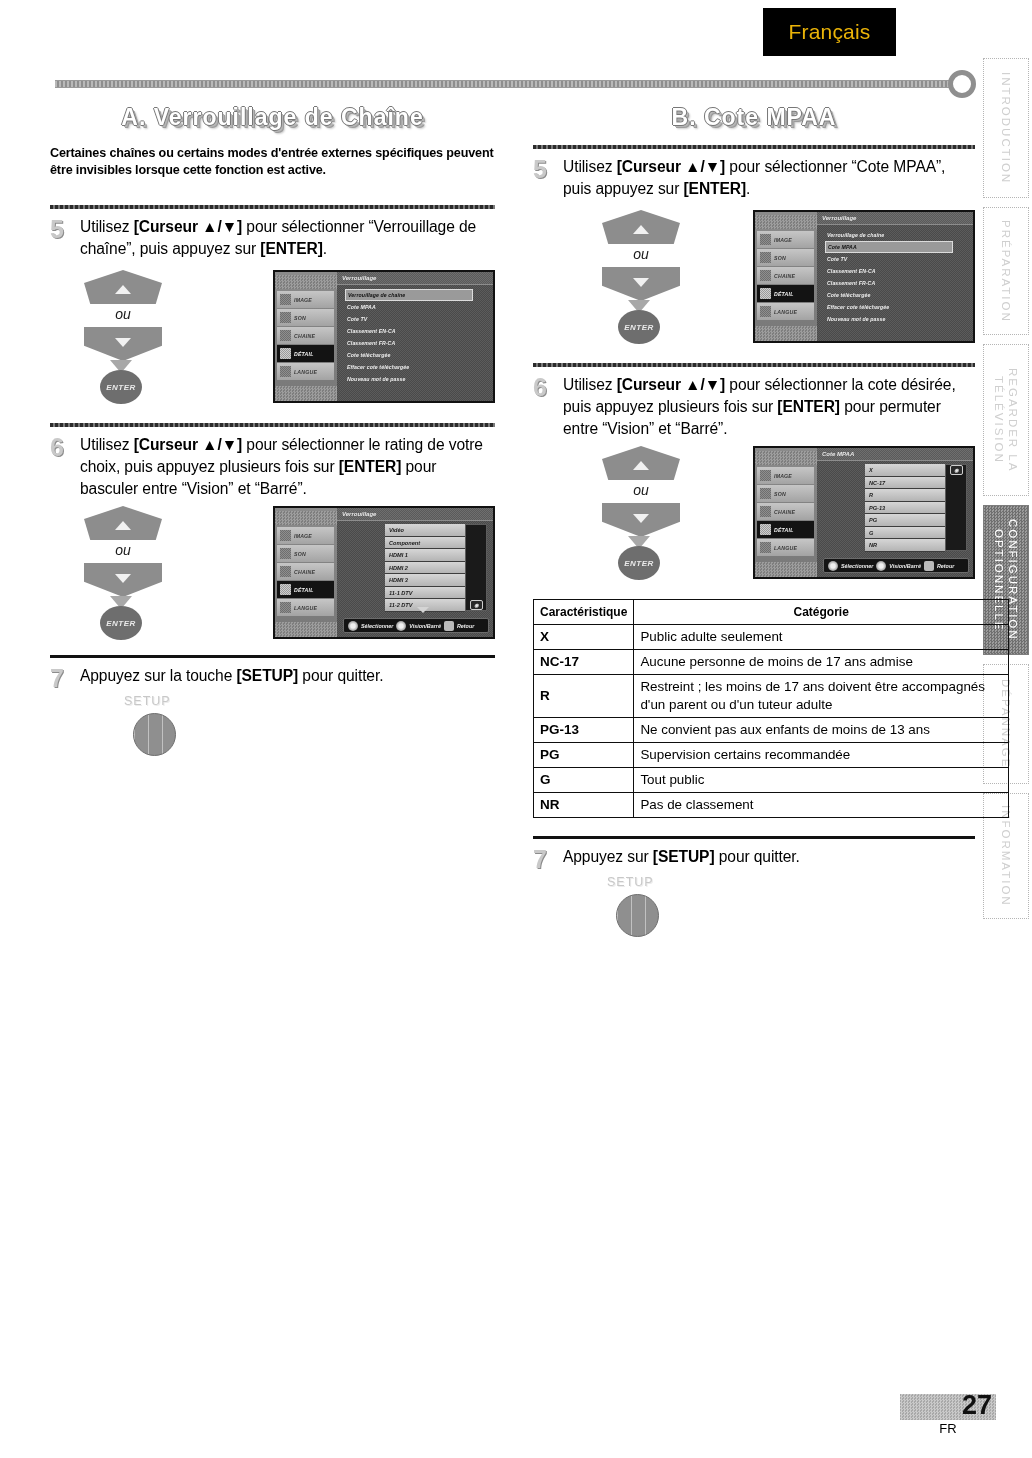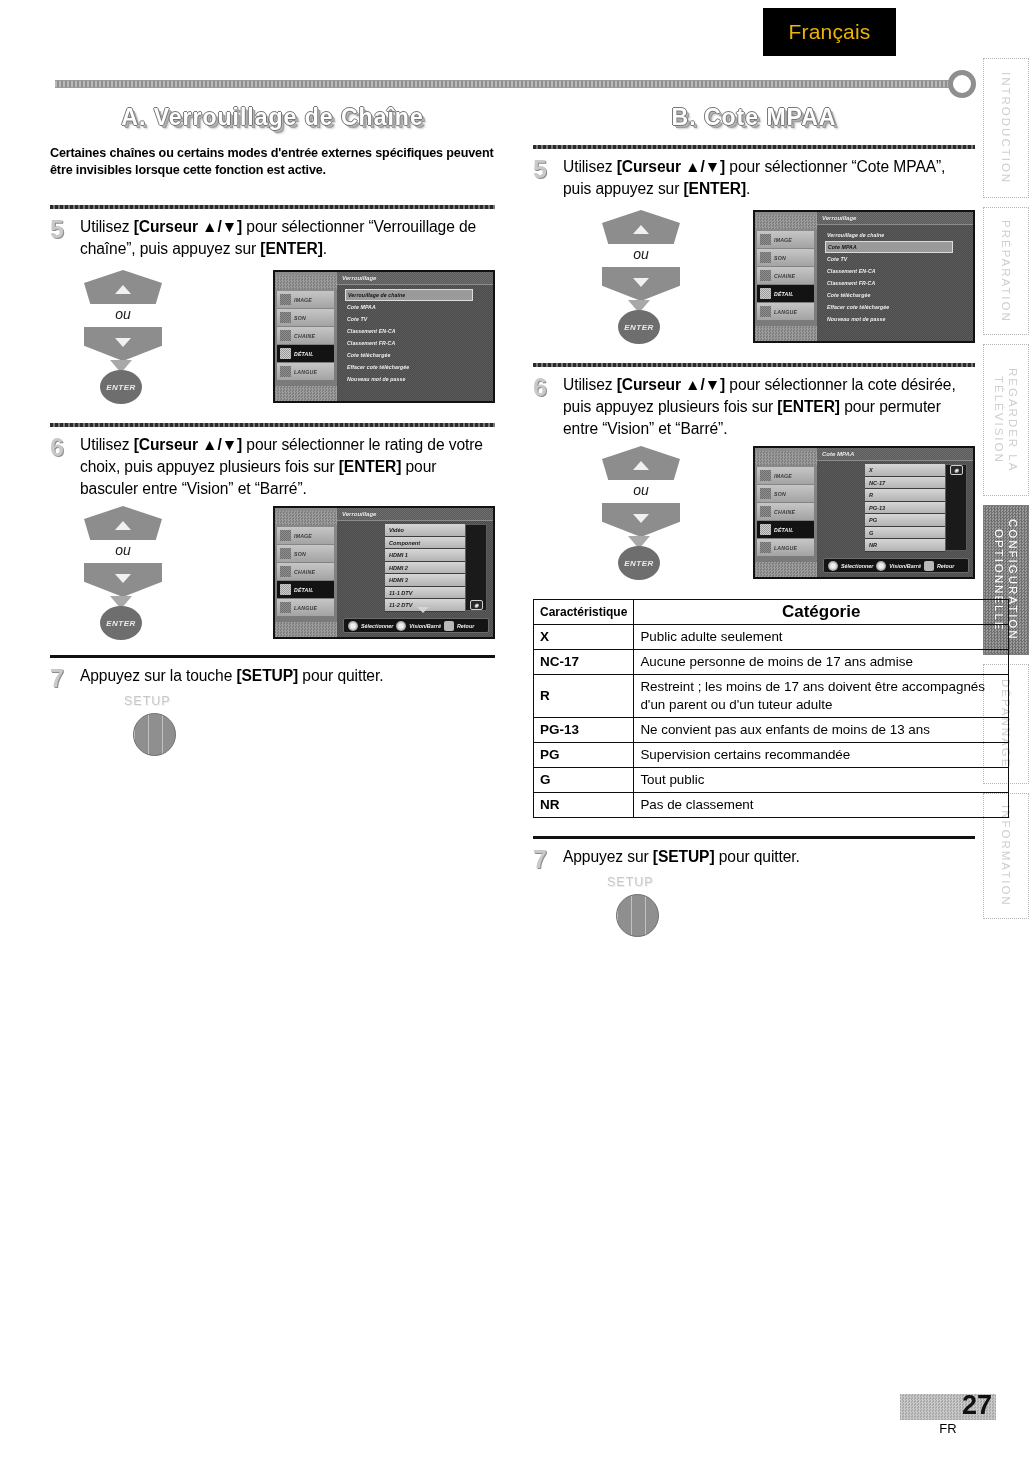--- a/index.html
+++ b/index.html
@@ -296,21 +296,21 @@
     font-size:13px;
   }
   .mpaa-table th, .mpaa-table td{
     border:1px solid #0e0e0e;
     padding:3px 6px;
     vertical-align:middle;
     line-height:18px;
   }
   .mpaa-table th{ font-weight:bold; }
   .mpaa-table th.c1{ width:96px; font-size:12px; }
-  .mpaa-table th.c2{ font-size:17px; }
+  .mpaa-table th.c2{ font-size:12px; }
   .mpaa-table td.feat{ width:96px; font-weight:bold; font-size:13.5px; }
   .mpaa-table td.cat{ font-size:13.4px; }
 
   
   .footer{
     position:absolute; right:36px; bottom:22px;
     text-align:center; width:96px;
   }
   .footer-band{
     position:relative;

